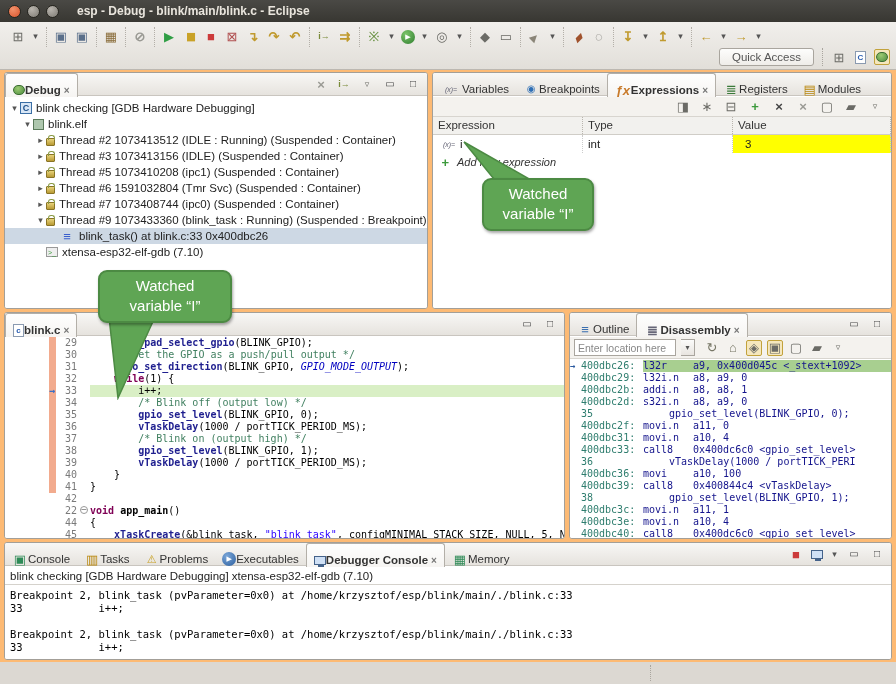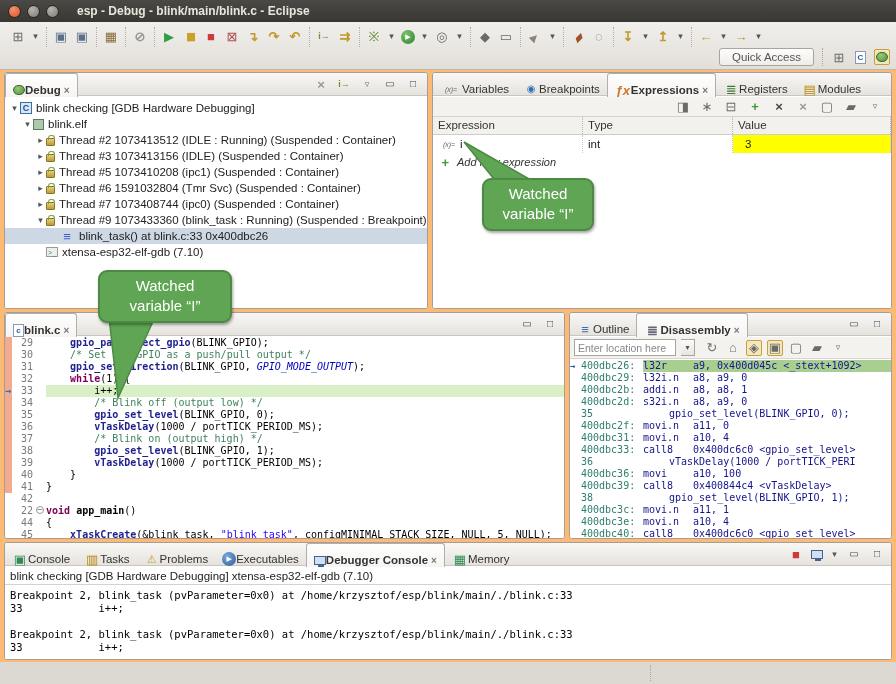--- a/index.html
+++ b/index.html
@@ -115,21 +115,21 @@
   .xcols div { padding:2px 5px; border-right:1px dotted #b9b5ae; }
   .xc-expr { width:150px; } .xc-type { width:150px; } .xc-val { flex:1; }
   .xrow { display:flex; height:18px; font-size:11.5px; align-items:center; cursor:pointer;}
   .xrow .cell { padding:0 5px; height:18px; display:flex; align-items:center; border-right:1px dotted #ccc;}
   .val-changed { background:var(--value-changed); }
   .addrow { display:flex; align-items:center; height:18px; padding-left:4px; font-style:italic;
      color:#333; gap:4px; cursor:pointer;}
 
   
   .edbody { font-family:"DejaVu Sans Mono",monospace; font-size:10px; }
-  .eline { display:flex; height:12px; line-height:12px; white-space:pre; position:relative; }
+  .eline { display:flex; height:12px; line-height:12px; white-space:pre; position:relative;margin-left:44px; }
   .diffcol { width:7px; flex:0 0 auto; }
   .diffcol.changed { background:#f2ab8e; }
   .lnum { width:24px; flex:0 0 auto; text-align:right; color:#7a7a7a; padding-right:3px; }
   .foldcol { width:10px; flex:0 0 auto; position:relative;}
   .foldminus { position:absolute; left:0; top:1px; width:8px; height:8px; border:1px solid #999;
      border-radius:50%; color:#555; font-size:8px; line-height:6px; text-align:center; background:#fff;}
   .ecode { flex:1; color:#000; }
   .eline.current .ecode { background:var(--current-line); }
   .ipmark { position:absolute; left:0; top:0; width:14px; color:#3b6fc4; font-weight:bold; font-size:10px; z-index:2;}
   .kw { color:#7f0055; font-weight:bold; }

